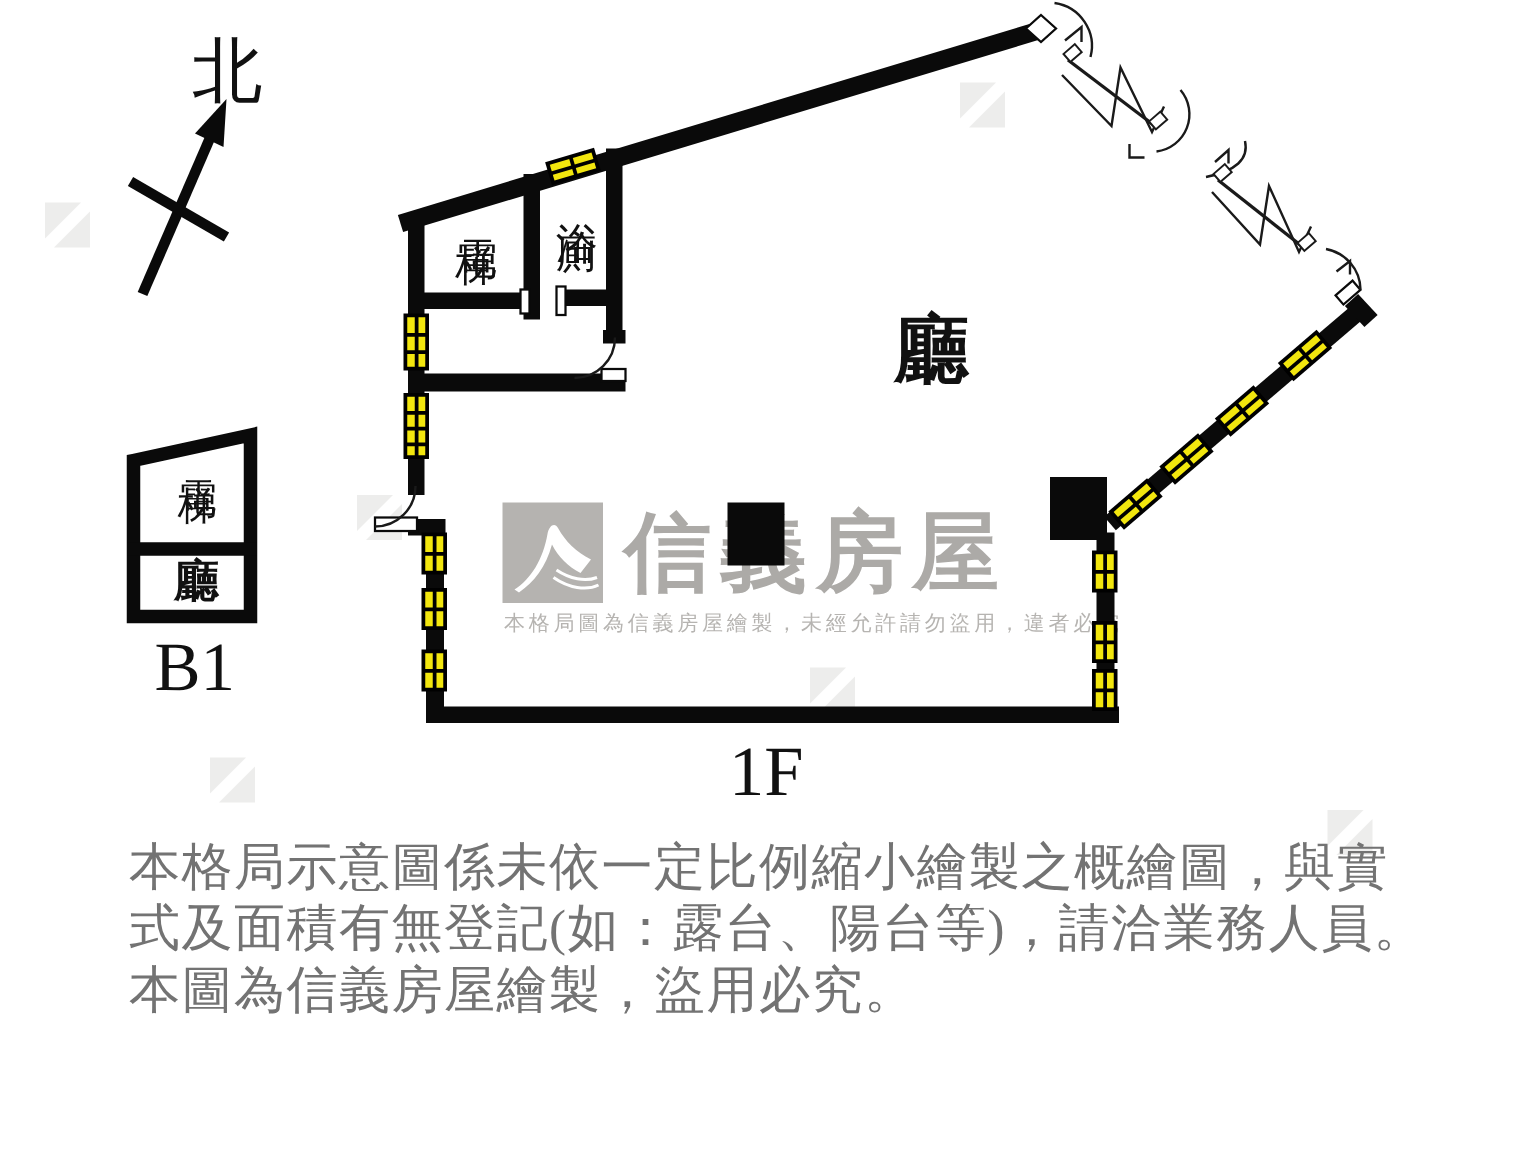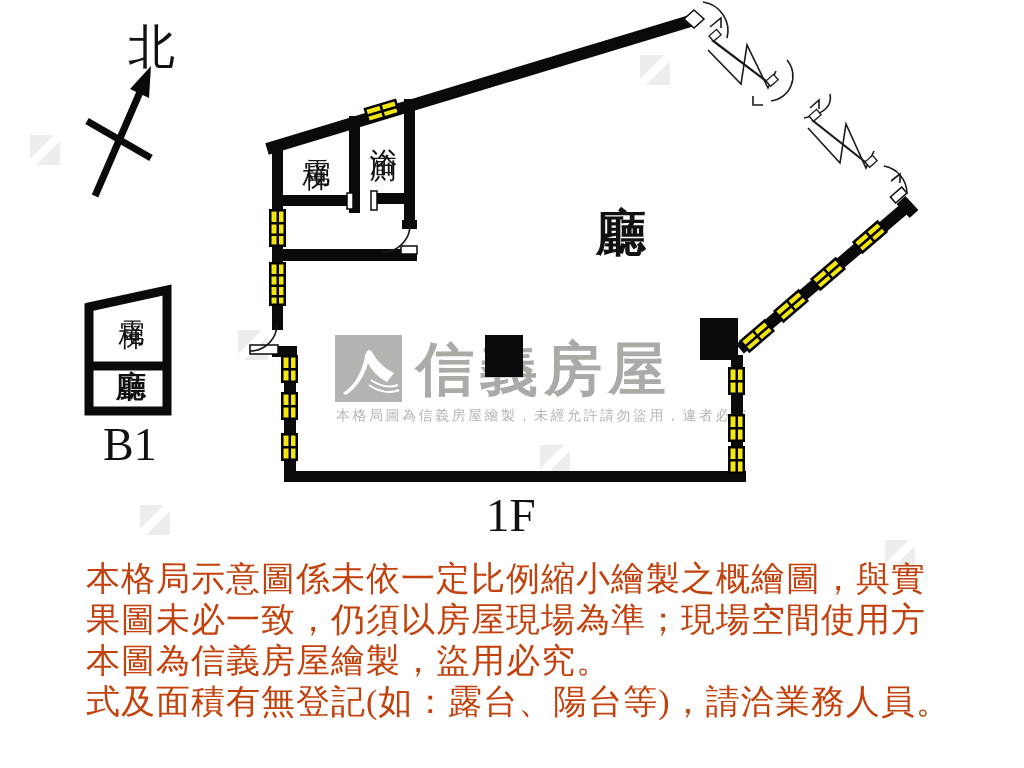--- a/index.html
+++ b/index.html
@@ -17,21 +17,21 @@
   .north-lbl{left:128px;top:16px;font-size:47px;}
   .room-elev{left:297px;top:137px;font-size:28px;}
   .room-bath{left:364px;top:126px;font-size:28px;}
   .room-hall{left:596px;top:200px;font-size:50px;font-weight:bold;}
   .b1-elev{left:114px;top:299px;font-size:26px;}
   .b1-hall{left:116px;top:367px;font-size:30px;font-weight:bold;}
   .b1-txt{left:103px;top:418px;font-size:46px;text-align:center;}
   .floor-1f{left:486px;top:488px;font-size:47px;text-align:center;}
   
   .disclaimer{position:absolute;left:86px;top:558px;width:880px;font-size:34px;line-height:41px;
-              color:#c2410c;letter-spacing:1px;}
+              color:#737373;letter-spacing:1px;}
   svg{position:absolute;left:0;top:0;}
 </style>
 </head>
 <body>
 
 <div class="stage">
 
   <svg width="1024" height="768">
     <g fill="#ededec">
       <g transform="translate(30,135)">
@@ -211,18 +211,17 @@
   <div class="lbl vert room-elev">電梯</div>
   <div class="lbl vert room-bath">浴廁</div>
   <div class="lbl room-hall">廳</div>
   <div class="lbl vert b1-elev">電梯</div>
   <div class="lbl b1-hall">廳</div>
   <div class="lbl b1-txt">B1</div>
   <div class="lbl floor-1f">1F</div>
 
   <div class="disclaimer">
     <div>本格局示意圖係未依一定比例縮小繪製之概繪圖，與實</div>
-    <div>果圖未必一致，仍須以房屋現場為準；現場空間使用方</div>
+    <div>式及面積有無登記(如：露台、陽台等)，請洽業務人員。</div>
     <div>本圖為信義房屋繪製，盜用必究。</div>
-    <div>式及面積有無登記(如：露台、陽台等)，請洽業務人員。</div>
   </div>
 
 </div>
 
 </body></html>

